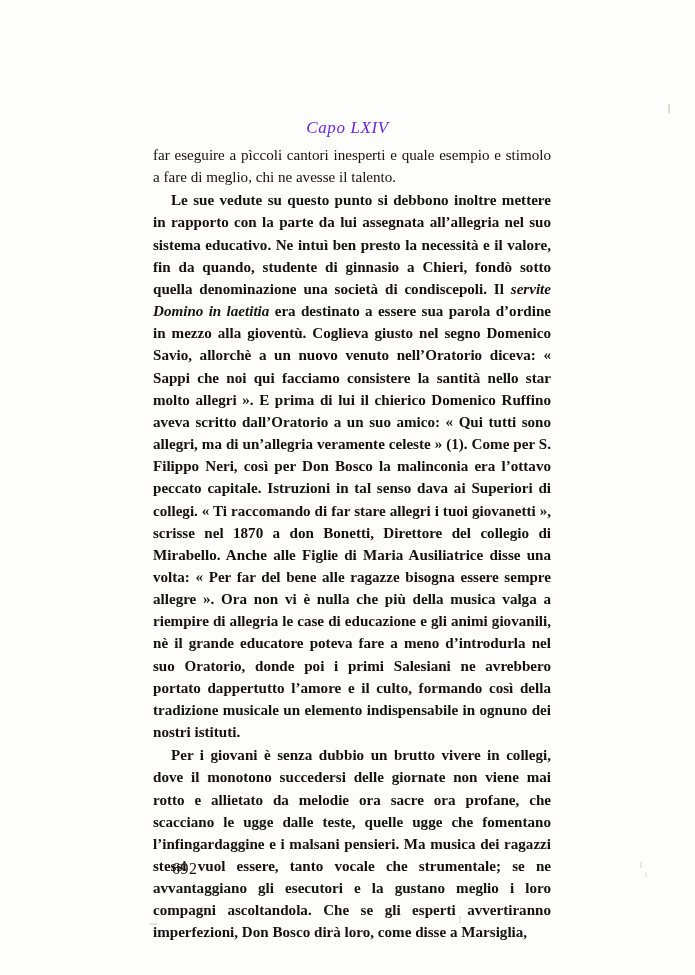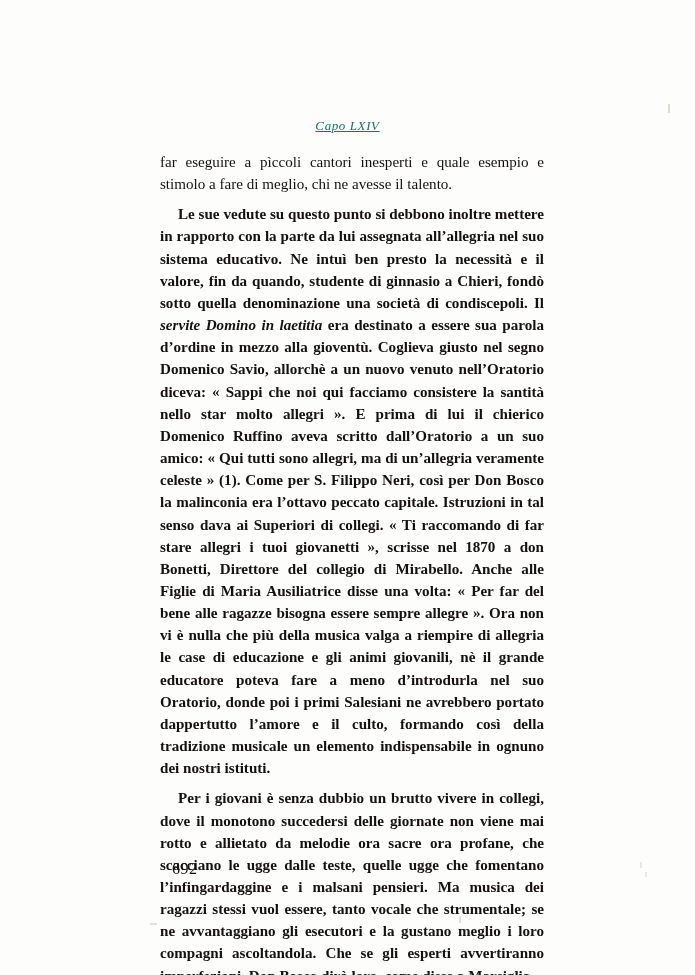--- a/index.html
+++ b/index.html
@@ -24,40 +24,39 @@
     background: #fdfdfb;
   }
   .running-head {
     position: absolute;
     left: 0;
     top: 118px;
     width: 695px;
     text-align: center;
     font-family: "Liberation Serif", serif;
     font-style: italic;
-    font-size: 13px;
+    font-size: 17px;
     letter-spacing: 0.6px;
-    color: #0f766e;
-    text-decoration: underline;
+    color: #6d28d9;
   }
   .textblock {
     position: absolute;
     left: 152px;
     top: 143px;
     width: 400px;
     font-size: 15.1px;
     line-height: 22.15px;
     text-align: justify;
     text-justify: inter-word;
     color: #15110f;
     -webkit-hyphens: manual;
     hyphens: manual;
   }
   .textblock p {
-    margin: 8px;
+    margin: 1px;
   }
   .textblock p.indent {
     text-indent: 18px;
     font-weight: bold;
   }
   .textblock i {
     font-style: italic;
   }
   .rule-area {
     position: absolute;

